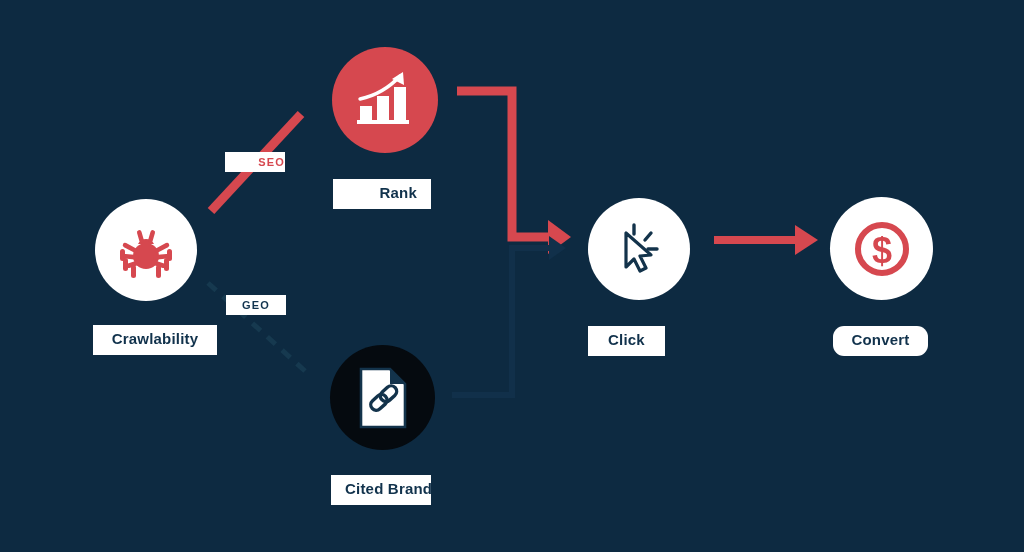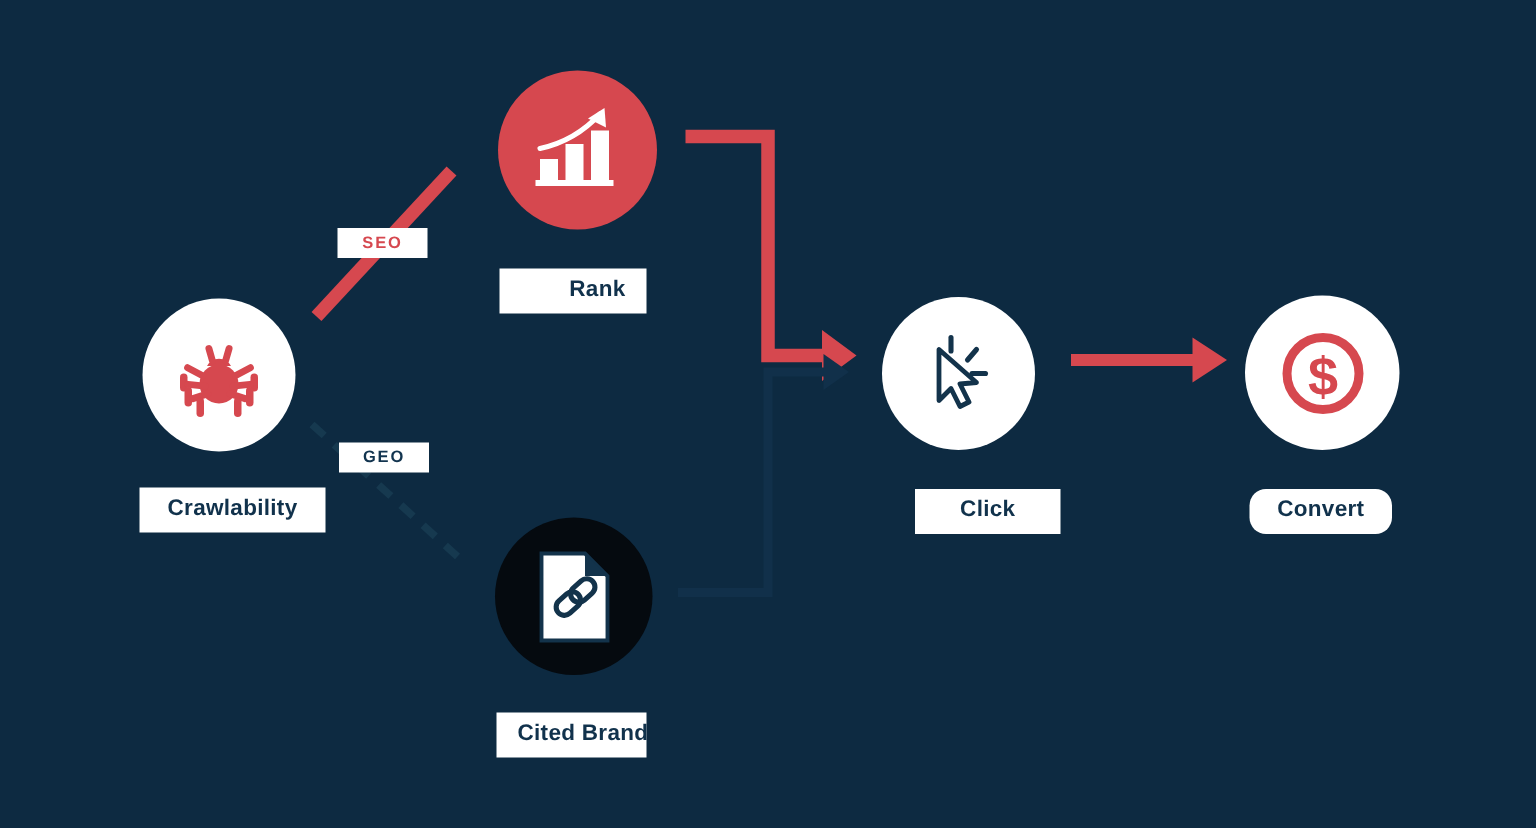--- a/index.html
+++ b/index.html
@@ -144,27 +144,27 @@
   <div class="node node-white" style="left:588px; top:198px; width:102px; height:102px;">
     <svg width="60" height="60" viewBox="0 0 60 60">
       <g stroke="#13334b" stroke-width="3.4" stroke-linecap="round" fill="none">
         <line x1="25" y1="6" x2="25" y2="15"></line>
         <line x1="42" y1="14" x2="36" y2="21"></line>
         <line x1="48" y1="30" x2="39" y2="30"></line>
       </g>
       <path d="M17 14 L17 48 L25 40 L31 52 L37 49 L31 37 L42 36 Z" fill="#ffffff" stroke="#13334b" stroke-width="3.2" stroke-linejoin="round"></path>
     </svg>
   </div>
-  <div class="label" style="left:588px; top:326px; width:97px;margin-left:22px;">Click</div>
+  <div class="label" style="left:588px; top:326px; width:77px;">Click</div>
 
   <div class="node node-white" style="left:830px; top:197px; width:103px; height:103px;">
     <svg width="62" height="62" viewBox="0 0 62 62">
       <circle cx="31" cy="31" r="24" fill="none" stroke="#d6484f" stroke-width="6"></circle>
       <text x="31" y="45" text-anchor="middle" font-family="Liberation Sans, sans-serif" font-size="36" font-weight="bold" fill="#d6484f">$</text>
     </svg>
   </div>
   <div class="label" style="left:833px; top:326px; width:95px;border-radius:11px;">Convert</div>
 
-  <div class="edge-label edge-label-seo" style="left:225px; top:152px; width:60px;">SEO</div>
+  <div class="edge-label edge-label-seo" style="left:225px; top:152px; width:60px;text-align:right;">SEO</div>
 
   <div class="edge-label edge-label-geo" style="left:226px; top:295px; width:60px;">GEO</div>
 
 </div>
 
 </body></html>

